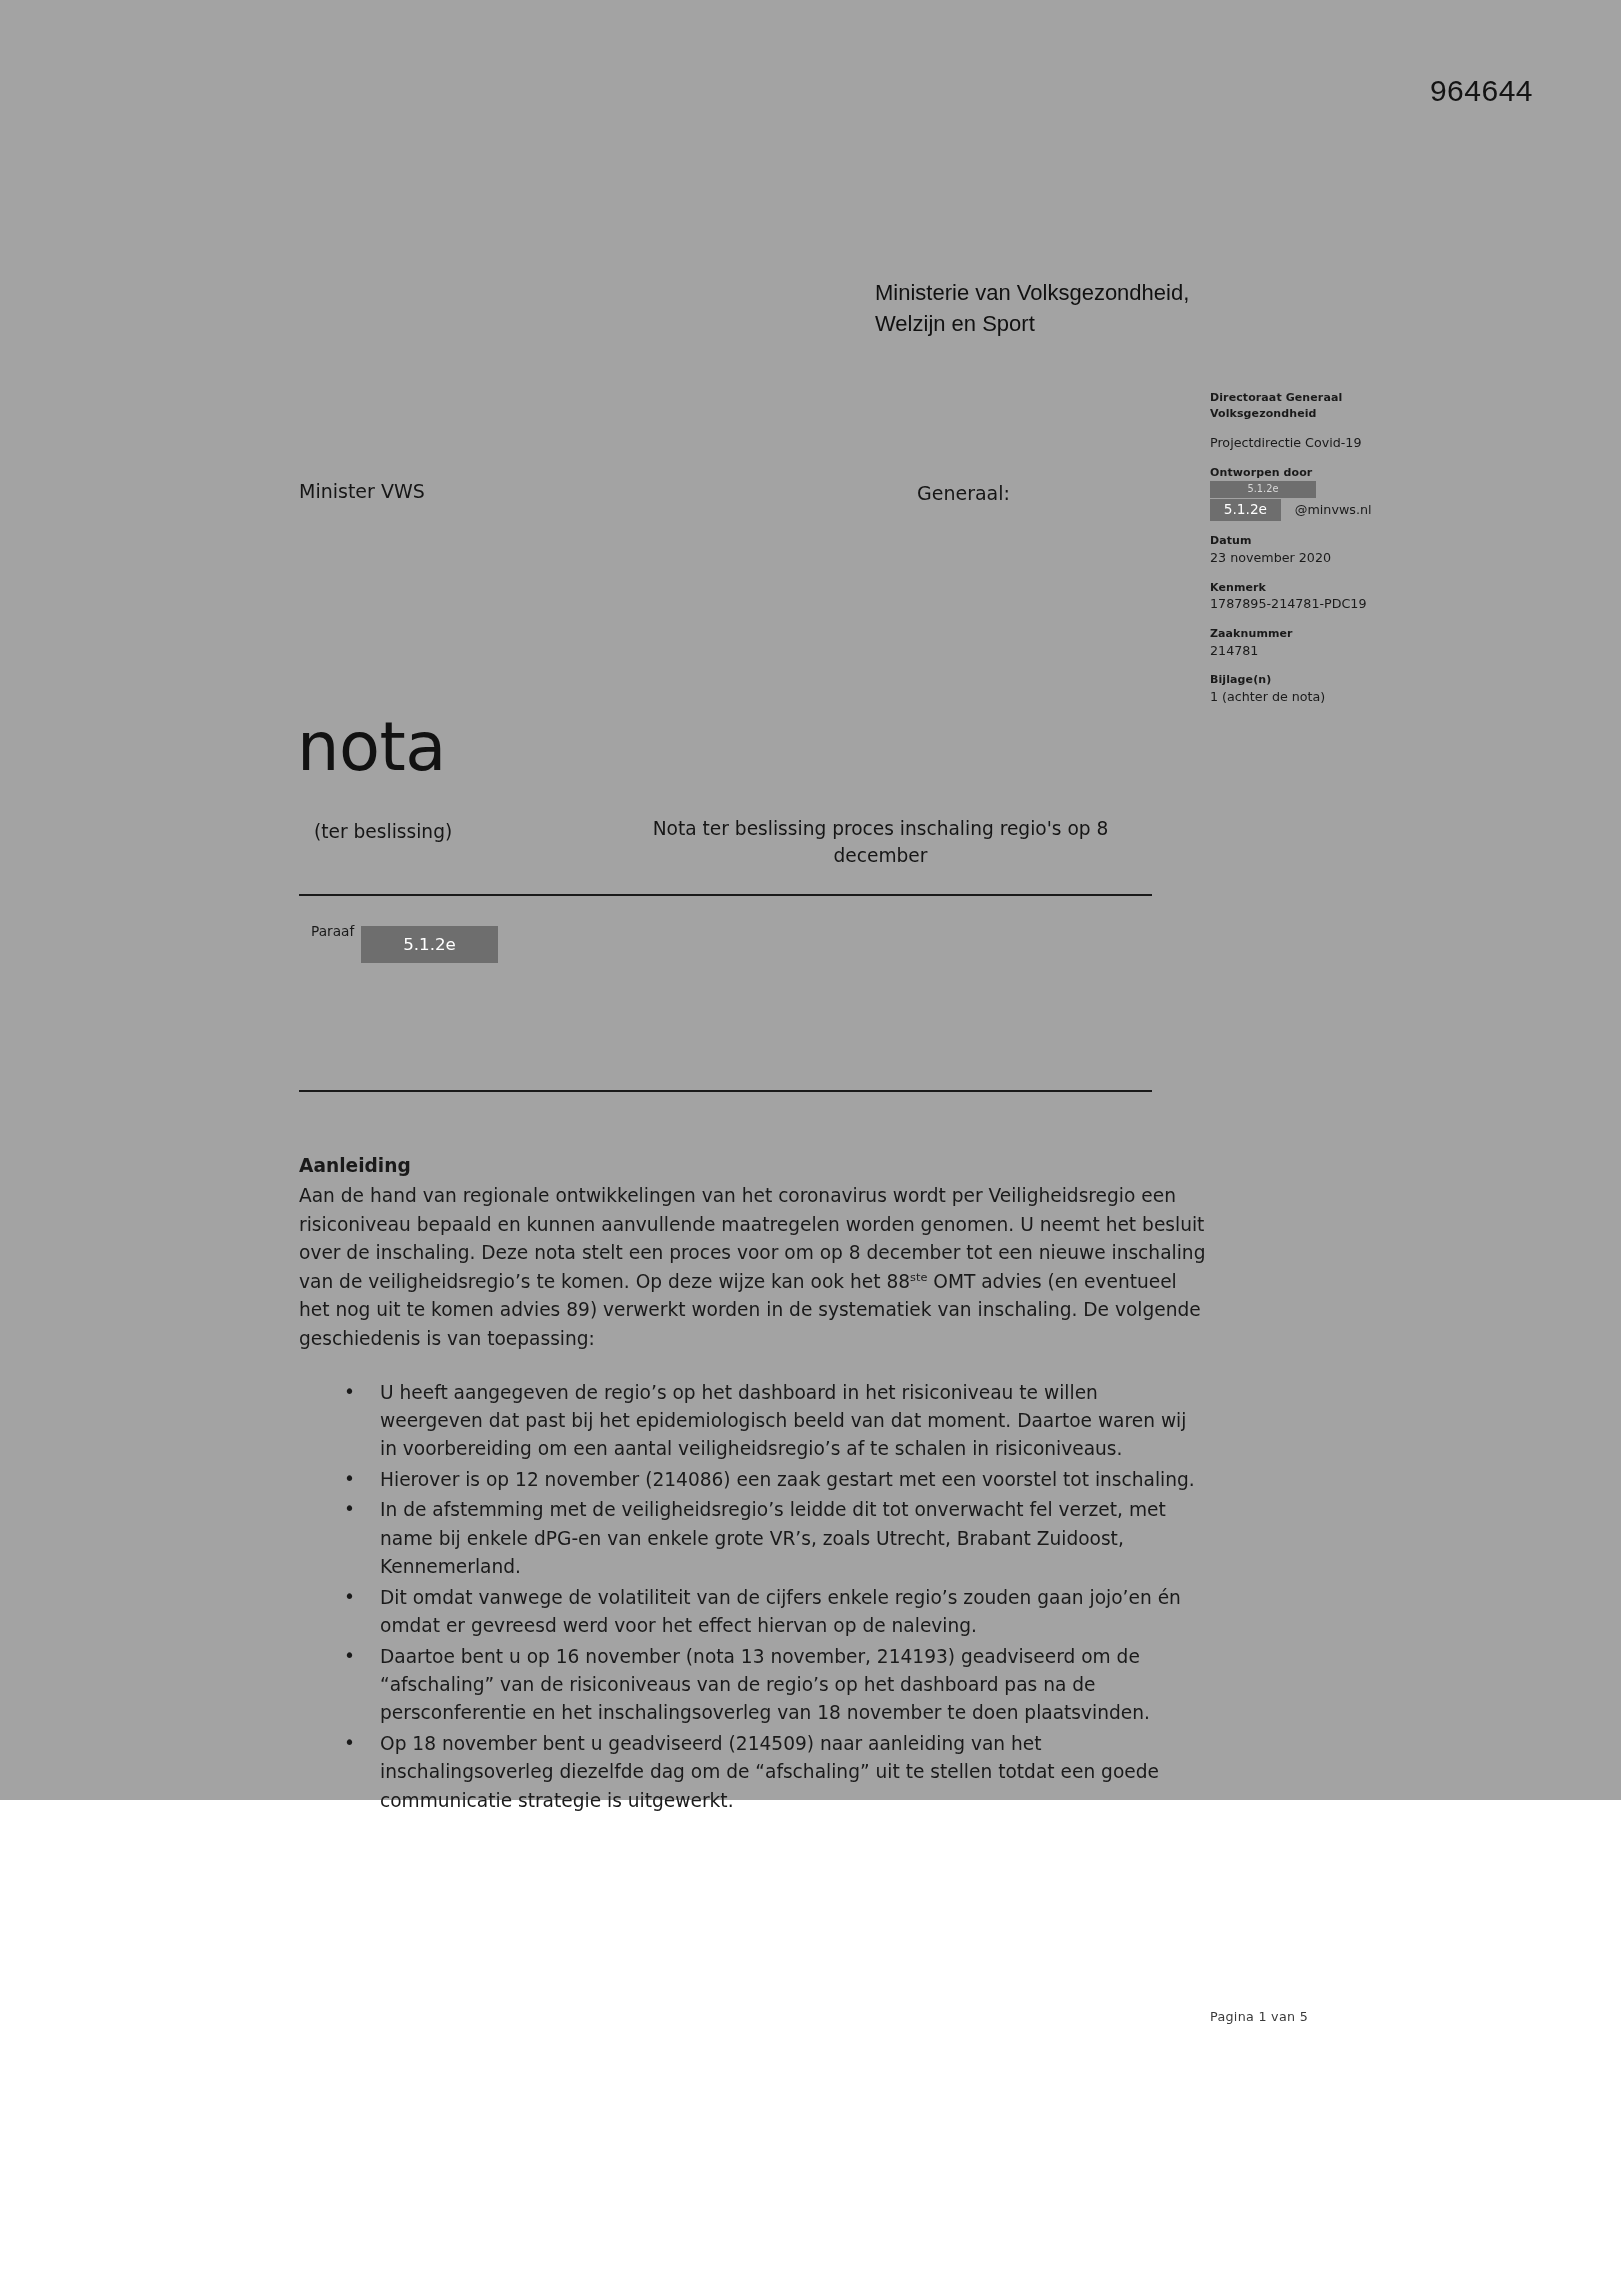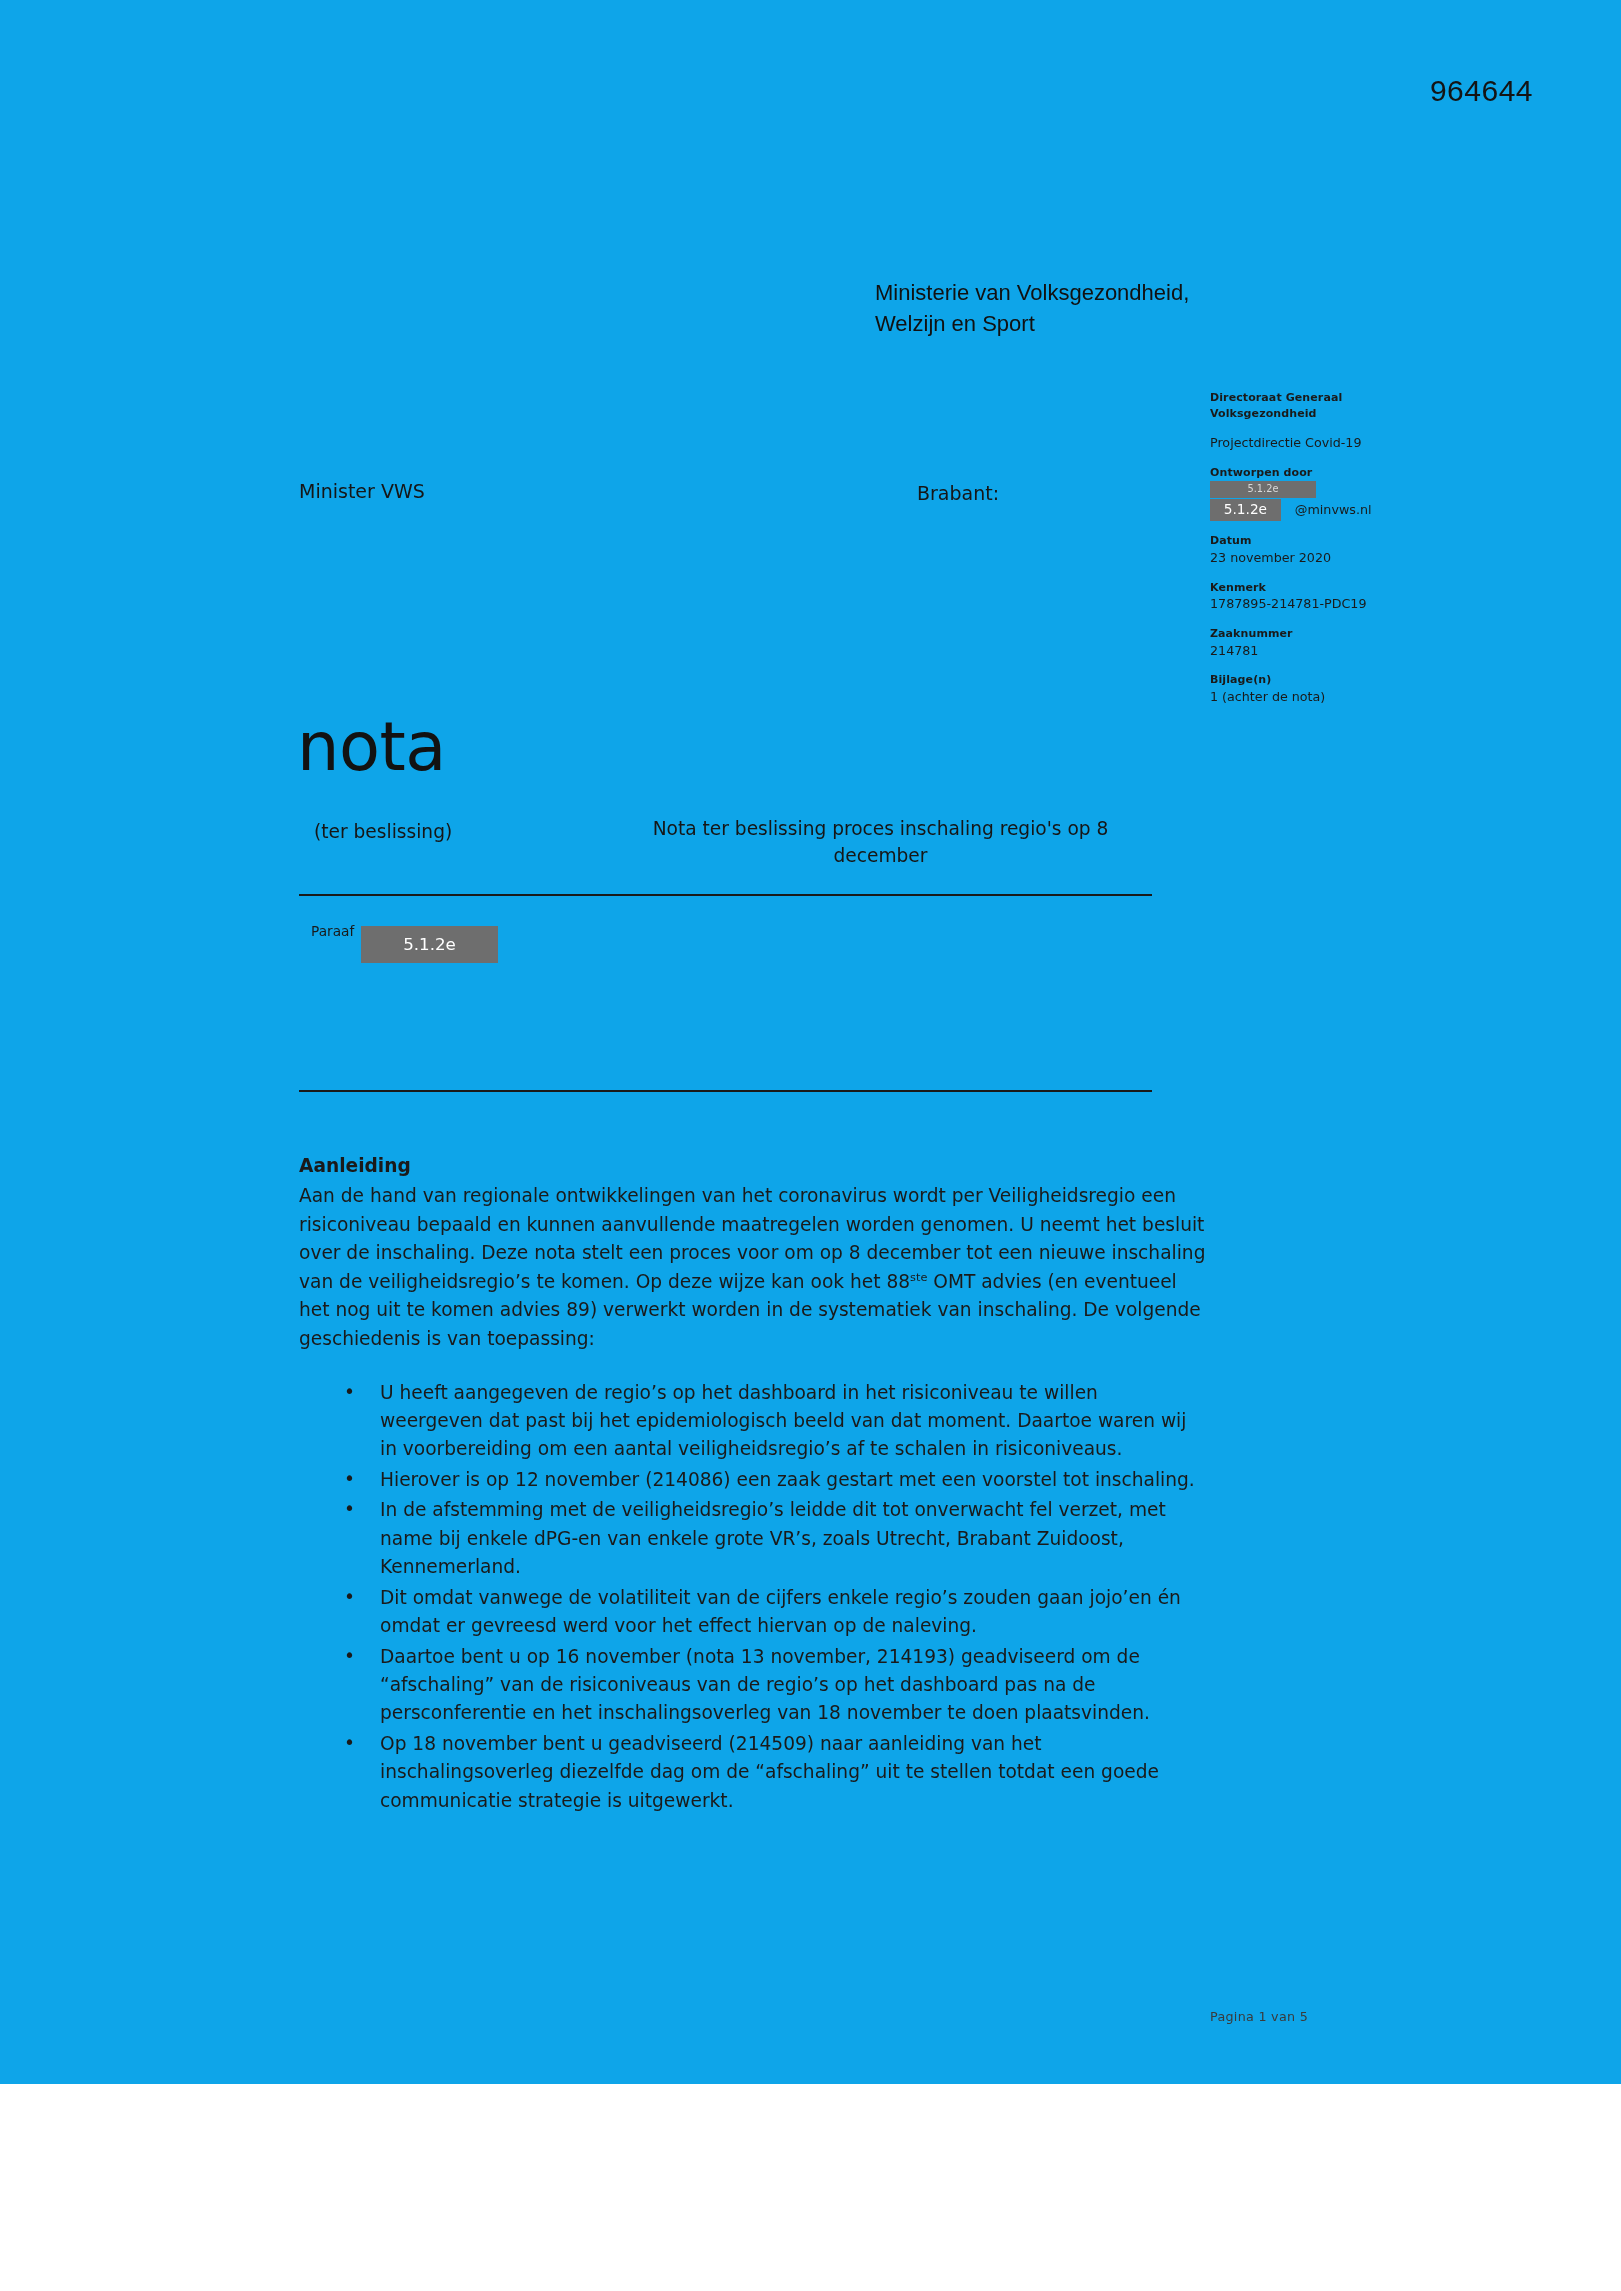--- a/index.html
+++ b/index.html
@@ -12,22 +12,22 @@
     height: 2292px;
     font-family: "DejaVu Sans", sans-serif;
     color: #1a1a1a;
     position: relative;
     overflow: hidden;
   }
   .page {
     position: absolute;
     left: 0; top: 0;
     width: 1621px;
-    height: 2084px;
-    background: #0ea5e9;
+    height: 1800px;
+    background: #a3a3a3;
   }
 
   
   .doc-number {
     position: absolute;
     right: 88px;
     top: 74px;
     font-size: 30px;
     letter-spacing: 0.5px;
     color: #141414;
@@ -253,21 +253,21 @@
       <div class="lbl">Zaaknummer</div>
       <div class="val">214781</div>
     </div>
     <div class="blk">
       <div class="lbl">Bijlage(n)</div>
       <div class="val">1 (achter de nota)</div>
     </div>
   </div>
 
   <div class="addressee">Minister VWS</div>
-  <div class="deadline">Brabant:</div>
+  <div class="deadline">Generaal:</div>
 
   <div class="nota-title">nota</div>
   <div class="nota-sub">(ter beslissing)</div>
   <div class="nota-desc">Nota ter beslissing proces inschaling regio's op 8 december</div>
 
   <div class="rule r1"></div>
   <div class="paraaf-label">Paraaf</div>
   <div class="paraaf-box">5.1.2e</div>
   <div class="rule r2"></div>
 

